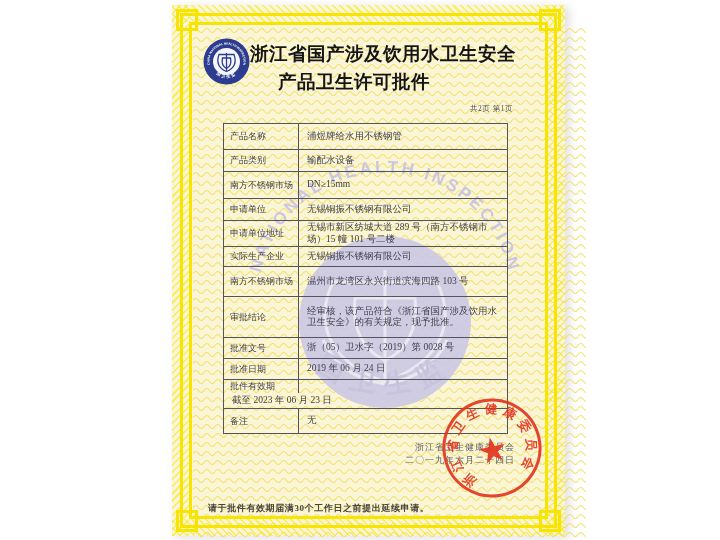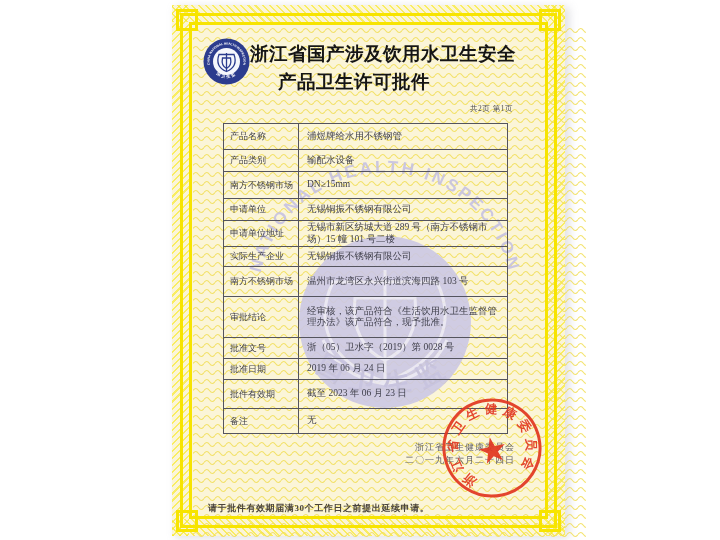--- a/index.html
+++ b/index.html
@@ -40,21 +40,21 @@
   
   .cert-table{position:absolute;z-index:2;left:51px;top:118px;width:285px;border:1.2px solid #54545e;
     display:flex;flex-direction:column;box-sizing:border-box;}
   .trow{display:flex;box-sizing:border-box;}
   .trow + .trow{border-top:1px solid #54545e;}
   .tlabel{width:75px;box-sizing:border-box;border-right:1px solid #54545e;display:flex;align-items:center;
     padding-left:6px;font-size:9px;color:#3d3d47;letter-spacing:0;}
   .tvalue{flex:1;display:flex;align-items:center;padding:2px 4px 2px 8px;font-size:9.5px;color:#41414d;line-height:11.5px;}
   .rh1{height:25px;text-align:center;} .rh2{height:22px;} .rh3{height:27px;} .rh4{height:22px;justify-content:flex-end;}
   .rh5{height:26px;} .rh6{height:20px;} .rh7{height:30px;} .rh8{height:41px;}
-  .rh9{height:21px;} .rh10{height:21px;text-align:right;} .rh11{height:29px;} .rh12{height:25px;}
+  .rh9{height:21px;} .rh10{height:21px;text-align:right;} .rh11{height:29px;flex-direction:column;} .rh12{height:25px;}
   
   .signature{position:absolute;z-index:2;right:50px;top:436px;text-align:right;color:#5c5c68;
     font-size:9px;line-height:13px;letter-spacing:1px;white-space:nowrap;}
   
   .seal{position:absolute;z-index:3;left:260px;top:383px;width:120px;height:120px;opacity:.93;}
   
   .note{position:absolute;z-index:2;left:36px;top:497px;font-size:9px;font-weight:bold;
     color:#4a443c;letter-spacing:.6px;white-space:nowrap;}
 </style>
 </head>
@@ -157,21 +157,21 @@
     <div class="trow rh6">
       <div class="tlabel">实际生产企业</div>
       <div class="tvalue">无锡铜振不锈钢有限公司</div>
     </div>
     <div class="trow rh7">
       <div class="tlabel">南方不锈钢市场</div>
       <div class="tvalue">温州市龙湾区永兴街道滨海四路 103 号</div>
     </div>
     <div class="trow rh8">
       <div class="tlabel">审批结论</div>
-      <div class="tvalue">经审核，该产品符合《生活饮用水卫生监督管理办法》该产品符合，现予批准。</div>
+      <div class="tvalue">经审核，该产品符合《浙江省国产涉及饮用水卫生安全》的有关规定，现予批准。</div>
     </div>
     <div class="trow rh9">
       <div class="tlabel">批准文号</div>
       <div class="tvalue">浙（05）卫水字（2019）第 0028 号</div>
     </div>
     <div class="trow rh10">
       <div class="tlabel">批准日期</div>
       <div class="tvalue">2019 年 06 月 24 日</div>
     </div>
     <div class="trow rh11">

